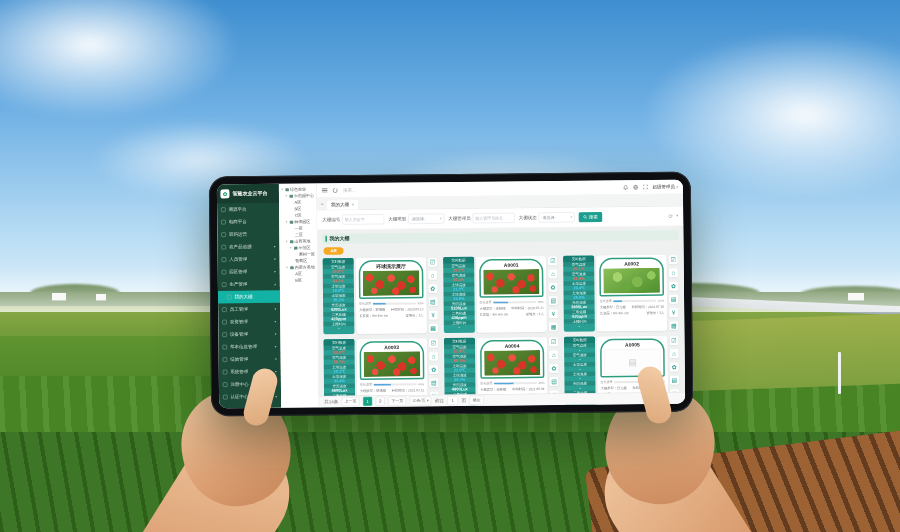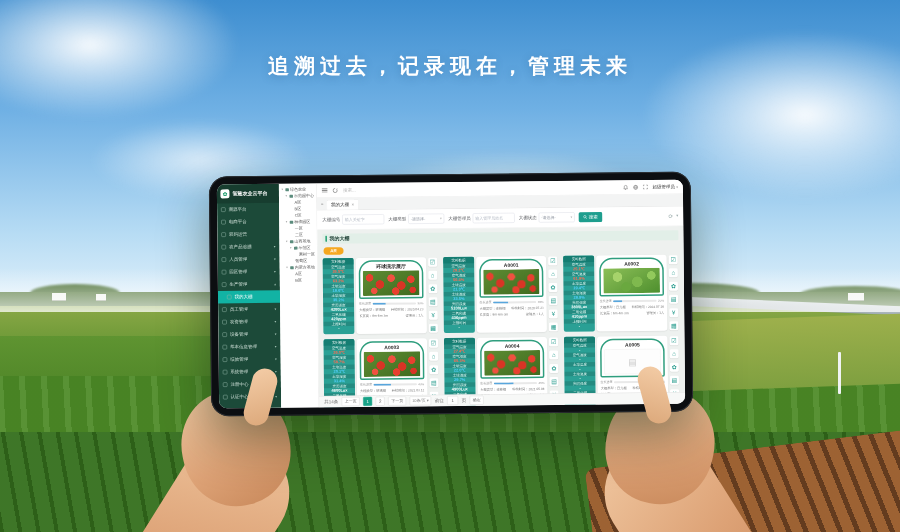--- a/index.html
+++ b/index.html
@@ -167,21 +167,20 @@
   <div class="field f2"></div>
   <div class="field f3"></div>
   <div class="field f4"></div>
   <div class="field road"></div>
   <div class="field patch-y"></div>
   <div class="field patch-brown"></div>
   <div class="field pole"></div>
   <div class="haze"></div>
 
   <div class="hero">
-    <div class="hero-sub">追溯过去，记录现在，管理未来</div>
   </div>
 
   <div class="hand arm-l"></div>
   <div class="hand palm-l"></div>
   <div class="hand arm-r"></div>
   <div class="hand palm-r"></div>
 
   <div class="tablet">
     <div class="screen">
       <div class="screen-scale">

